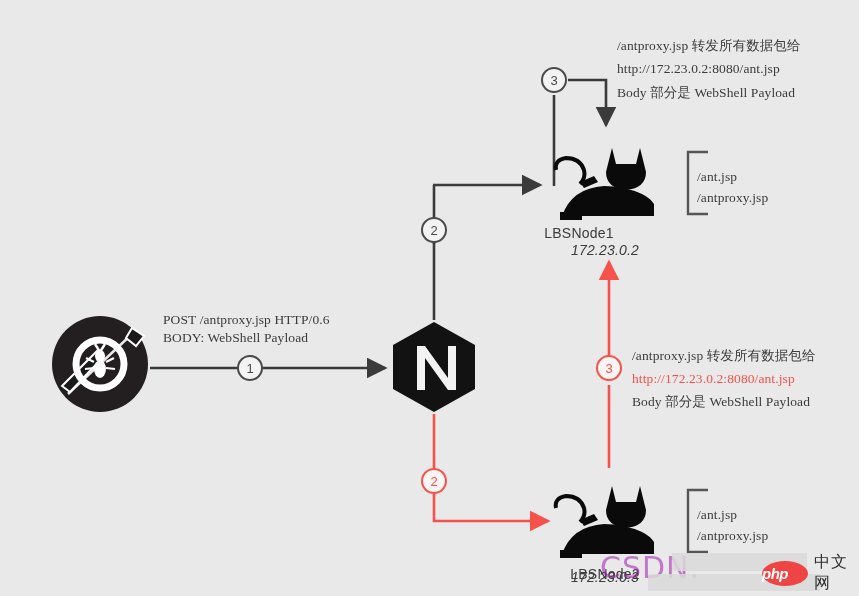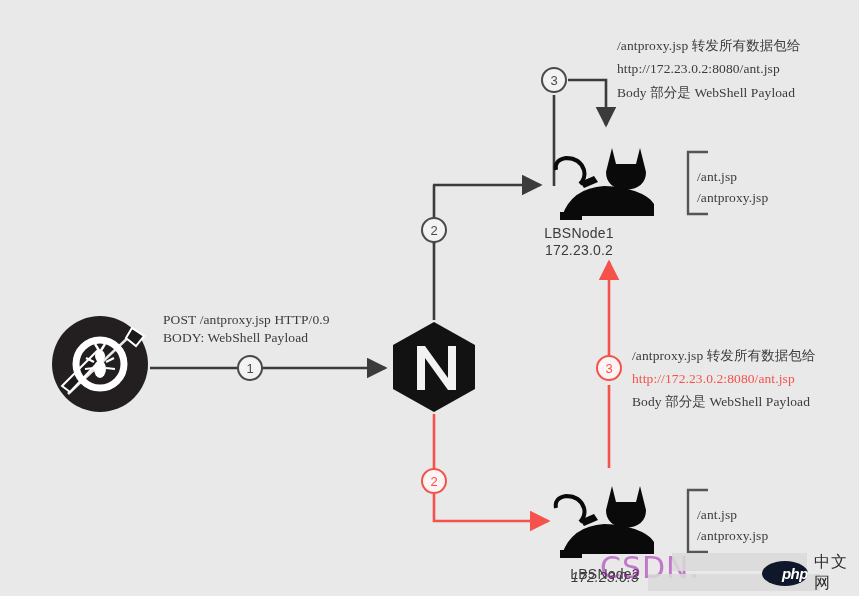--- a/index.html
+++ b/index.html
@@ -69,27 +69,27 @@
   .watermark-php {
     position: absolute;
     display: flex;
     align-items: center;
     gap: 6px;
   }
   .php-badge {
     width: 52px;
     height: 25px;
     border-radius: 50%;
-    background: #0f172a;
+    background: #ef4444;
     color: #ffffff;
     font-size: 15px;
     font-style: italic;
     font-weight: bold;
     line-height: 25px;
-    text-align: right;
+    text-align: left;
     letter-spacing: -0.5px;
   }
   .php-cn {
     color: #2e2e2e;
     font-size: 16px;
     letter-spacing: 1px;
   }
   .watermark-csdn {
     position: absolute;
     color: #a21caf;
@@ -198,39 +198,39 @@
 
   <div class="marker" style="left:421px; top:217px;">2</div>
 
   <div class="marker" style="left:541px; top:67px;">3</div>
 
   <div class="marker red" style="left:421px; top:468px;">2</div>
 
   <div class="marker red" style="left:596px; top:355px;">3</div>
 
   <div>
-    <div class="txt" style="left:163px; top:310px;">POST /antproxy.jsp HTTP/0.9</div>
+    <div class="txt" style="left:163px; top:310px;">POST /antproxy.jsp HTTP/0.6</div>
     <div class="txt" style="left:163px; top:328px;">BODY: WebShell Payload</div>
   </div>
 
   <div>
     <div class="txt" style="left:617px; top:36px;">/antproxy.jsp 转发所有数据包给</div>
     <div class="txt" style="left:617px; top:59px;">http://172.23.0.2:8080/ant.jsp</div>
     <div class="txt" style="left:617px; top:83px;">Body 部分是 WebShell Payload</div>
   </div>
 
   <div>
     <div class="txt" style="left:632px; top:346px;">/antproxy.jsp 转发所有数据包给</div>
     <div class="txt red" style="left:632px; top:369px;">http://172.23.0.2:8080/ant.jsp</div>
     <div class="txt" style="left:632px; top:392px;">Body 部分是 WebShell Payload</div>
   </div>
 
   <div>
     <div class="node-label" style="left:519px; top:225px; width:120px;">LBSNode1</div>
-    <div class="node-label" style="left:519px; top:242px; width:120px;">172.23.0.2</div>
+    <div class="node-label" style="left:545px; top:242px; width:120px;font-style:italic;">172.23.0.2</div>
   </div>
 
   <div>
     <div class="node-label" style="left:545px; top:552px; width:120px;margin-top:14px;">LBSNode2</div>
     <div class="node-label" style="left:545px; top:569px; width:120px;font-style:italic;">172.23.0.3</div>
   </div>
 
   <div>
     <div class="txt" style="left:697px; top:167px;">/ant.jsp</div>
     <div class="txt" style="left:697px; top:188px;">/antproxy.jsp</div>

